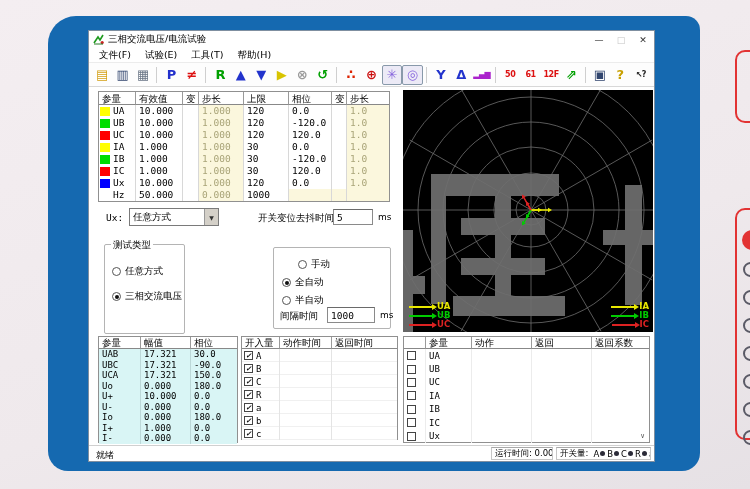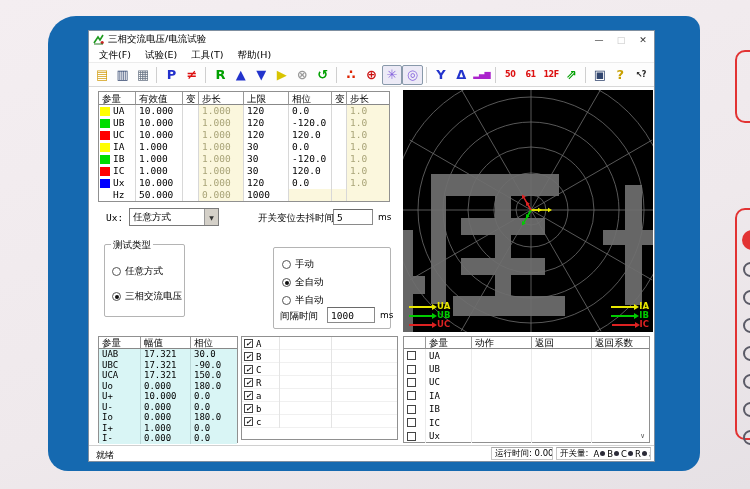--- a/index.html
+++ b/index.html
@@ -63,27 +63,27 @@
   .tinput { border: 1px solid #8a8a8a; border-top-color: #6a6a6a; background: #fff; height: 16px;
     font-family: "DejaVu Sans Mono", monospace; font-size: 9.5px; padding-left: 3px; line-height: 15px; }
   .debounce-input { position: absolute; left: 235px; top: 1px; width: 40px; }
   .unit { position: absolute; top: 4px; font-size: 9px; }
   
   .groupbox { position: absolute; border: 1px solid #b4b4b4; border-radius: 2px; background: #fff; }
   .gb-title { position: absolute; top: -6px; left: 6px; background: #fff; padding: 0 2px; font-size: 9.5px; white-space: nowrap; }
   .radio-row { display: flex; align-items: center; gap: 4px; position: absolute; font-size: 9.5px; white-space: nowrap; cursor: default; }
   .radio { width: 9px; height: 9px; border-radius: 50%; border: 1px solid #555; background: #fff; position: relative; flex: 0 0 9px; }
   .radio-row.checked .radio::after { content: ""; position: absolute; left: 2px; top: 2px; width: 4px; height: 4px; border-radius: 50%; background: #111; }
-  .gb1 { left: 15px; top: 213px; width: 81px; height: 73px; }
+  .gb1 { left: 15px; top: 213px; width: 81px; height: 90px; }
   .gb2 { left: 105px; top: 213px; width: 75px; height: 83px; }
   .gb3 { left: 184px; top: 216px; width: 118px; height: 82px; }
   .gb-dir { left: 239px; top: 218px; width: 62px; height: 32px; }
   .gb1 .radio-row:nth-of-type(1), .gb2 .radio-row:nth-of-type(1) { left: 7px; top: 20px; }
   .gb1 .radio-row:nth-of-type(2), .gb2 .radio-row:nth-of-type(2) { left: 7px; top: 45px; }
-  .gb3 .radio-row:nth-of-type(1) { left: 8px; top: 10px; }
+  .gb3 .radio-row:nth-of-type(1) { left: 24px; top: 10px; }
   .gb3 .radio-row:nth-of-type(2) { left: 8px; top: 28px; }
   .gb3 .radio-row:nth-of-type(3) { left: 8px; top: 46px; }
   .gb-dir .radio-row:nth-of-type(1) { left: 5px; top: 3px; }
   .gb-dir .radio-row:nth-of-type(2) { left: 5px; top: 16px; }
   .interval-label { position: absolute; left: 191px; top: 279px; font-size: 9.5px; white-space: nowrap; }
   .interval-input { position: absolute; left: 238px; top: 276px; width: 48px; }
   
   .chart { position: absolute; left: 314px; top: 59px; width: 250px; height: 242px; background: #000; overflow: hidden; }
   .wm { position: absolute; background: #666; }
   .chart svg { position: absolute; left: 0; top: 0; }
@@ -548,20 +548,25 @@
         </div>
         <div class="sq-row">
           <span class="cell">I-</span>
           <span class="cell">0.000</span>
           <span class="cell" style="border-right:none">0.0</span>
         </div>
       </div>
   </div>
 
   <div class="btable inp">
+    <div class="bt-head">
+      <span class="hc">开入量</span>
+      <span class="hc">动作时间</span>
+      <span class="hc" style="border-right:none">返回时间</span>
+    </div>
     <div>
 
     <div class="it-row checked">
           <span class="cell">
             <i class="cb"></i>
             <span>A</span>
           </span>
           <span class="cell"></span>
           <span class="cell" style="border-right:none"></span>
         </div>

